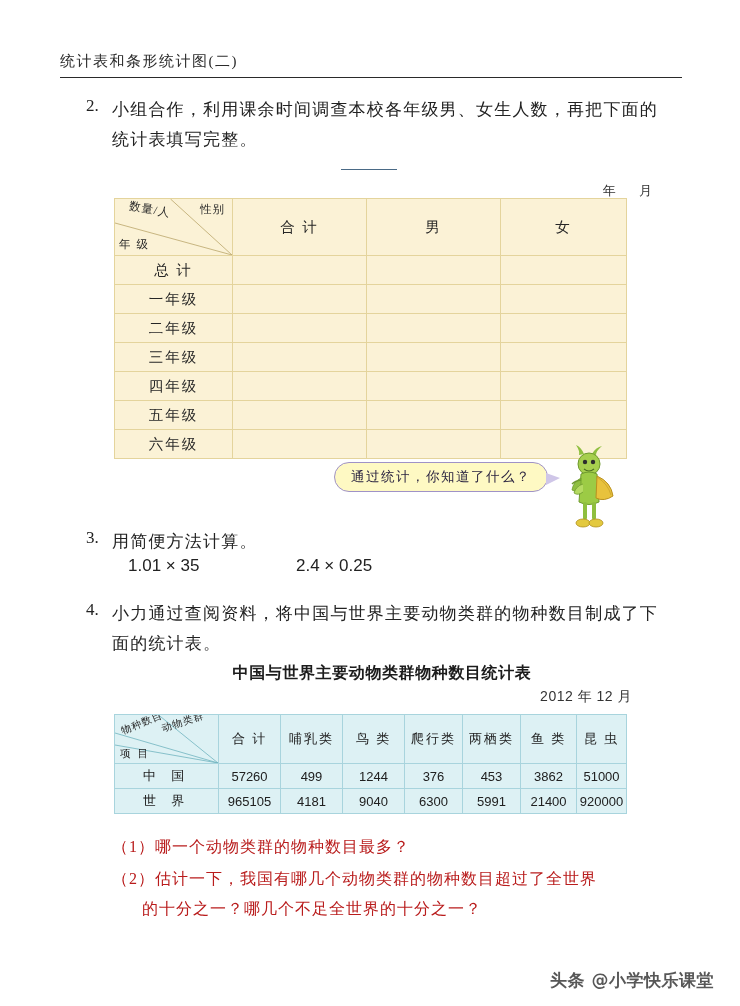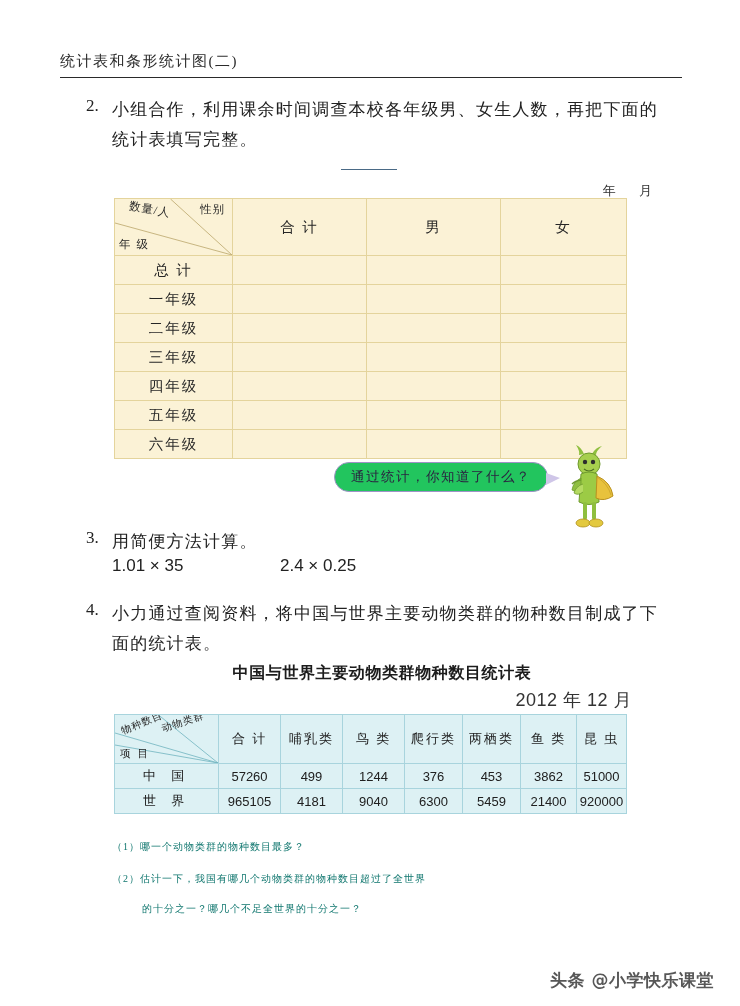--- a/index.html
+++ b/index.html
@@ -68,21 +68,21 @@
     position: absolute;
     left: 112px;
     top: 556px;
     width: 560px;
     display: flex;
     font-family: "Liberation Sans", sans-serif;
     font-size: 17px;
     color: #222;
   }
   .calc-item { white-space: nowrap; }
-  .calc-item.c1 { width: 168px; }
+  .calc-item.c1 { width: 168px; margin-left: 16px; }
   .calc-item.c2 { width: 250px; }
   .calc-item.c3 { width: auto; }
 
   
   .t1-title {
     position: absolute;
     left: 0;
     top: 158px;
     width: 740px;
     text-align: center;
@@ -151,21 +151,21 @@
   .t1-c-grade{ left: 4px;  bottom: 3px; letter-spacing: 6px; }
 
   .row-label { letter-spacing: 3px; }
 
   
   .bubble {
     position: absolute;
     left: 334px;
     top: 462px;
     padding: 5px 16px;
-    background: #22c55e;
+    background: #fef9c3;
     border: 1.2px solid #9f92c7;
     border-radius: 16px;
     font-size: 13.5px;
     letter-spacing: 1.5px;
     color: #2a2340;
     white-space: nowrap;
   }
   .bubble::after {
     content: "";
     position: absolute;
@@ -195,21 +195,21 @@
     letter-spacing: 0.6px;
     font-family: "DejaVu Sans", sans-serif;
     font-weight: 600;
     color: #1c1c1c;
     padding-left: 12px;
   }
   .t2-date {
     position: absolute;
     right: 108px;
     top: 688px;
-    font-size: 18px;
+    font-size: 14px;
     font-family: "Liberation Sans", sans-serif;
     color: #333;
     letter-spacing: 0.5px;
   }
 
   .table2 {
     position: absolute;
     left: 114px;
     top: 714px;
     width: 512px;
@@ -241,24 +241,24 @@
     font-size: 13px;
   }
   .table2 .rowname { letter-spacing: 6px; }
   .table2 .colhead { letter-spacing: 2px; }
 
   
   .subq {
     position: absolute;
     left: 112px;
     width: 560px;
-    font-size: 10px;
+    font-size: 16px;
     line-height: 30px;
     letter-spacing: 1px;
-    color: #0f766e;
+    color: #b91c1c;
   }
   #subq-1 { top: 832px; }
   #subq-2 { top: 864px; }
   #subq-2 .cont { display: block; padding-left: 30px; }
   #subq-3 { top: 928px; }
 
   
   .watermark {
     position: absolute;
     right: 26px;
@@ -437,21 +437,21 @@
         <td class="num">453</td>
         <td class="num">3862</td>
         <td class="num">51000</td>
       </tr>
       <tr>
         <td class="rowname">世 界</td>
         <td class="num">965105</td>
         <td class="num">4181</td>
         <td class="num">9040</td>
         <td class="num">6300</td>
-        <td class="num">5459</td>
+        <td class="num">5991</td>
         <td class="num">21400</td>
         <td class="num">920000</td>
       </tr>
     </tbody>
   </table>
 
   <div class="subq" id="subq-1">（1）哪一个动物类群的物种数目最多？</div>
   <div class="subq" id="subq-2">
     <span>（2）估计一下，我国有哪几个动物类群的物种数目超过了全世界</span>
     <span class="cont">的十分之一？哪几个不足全世界的十分之一？</span>

